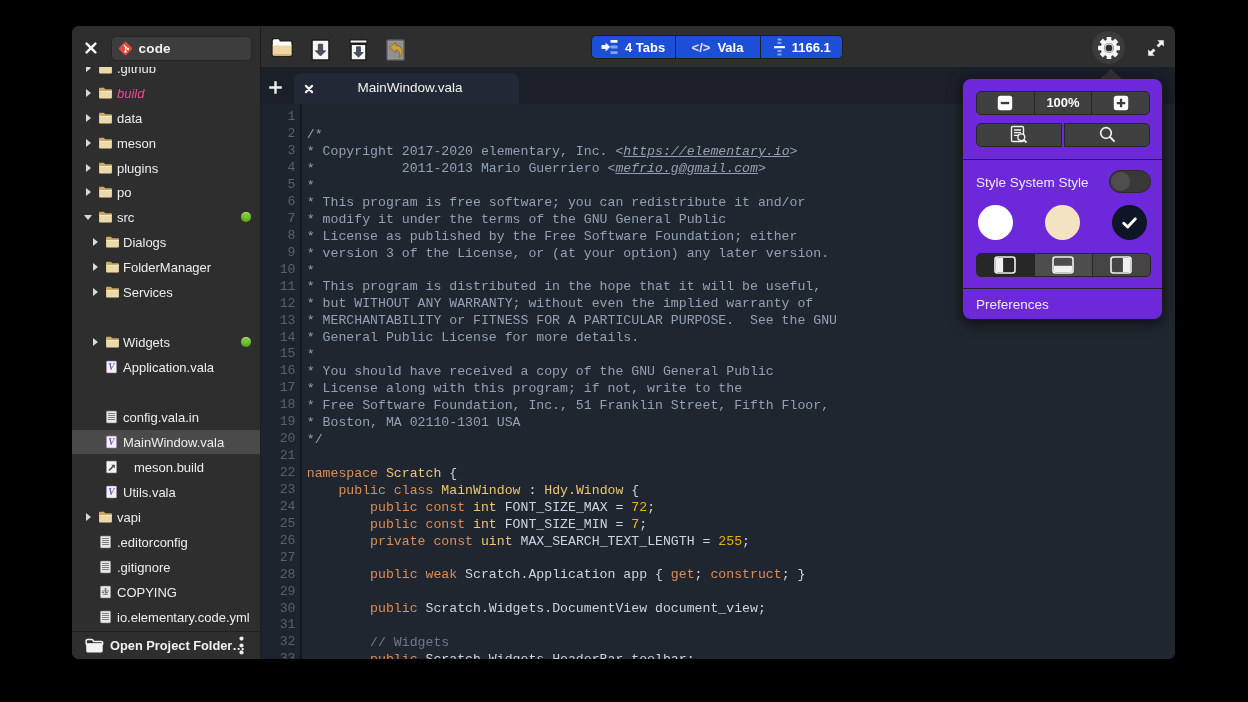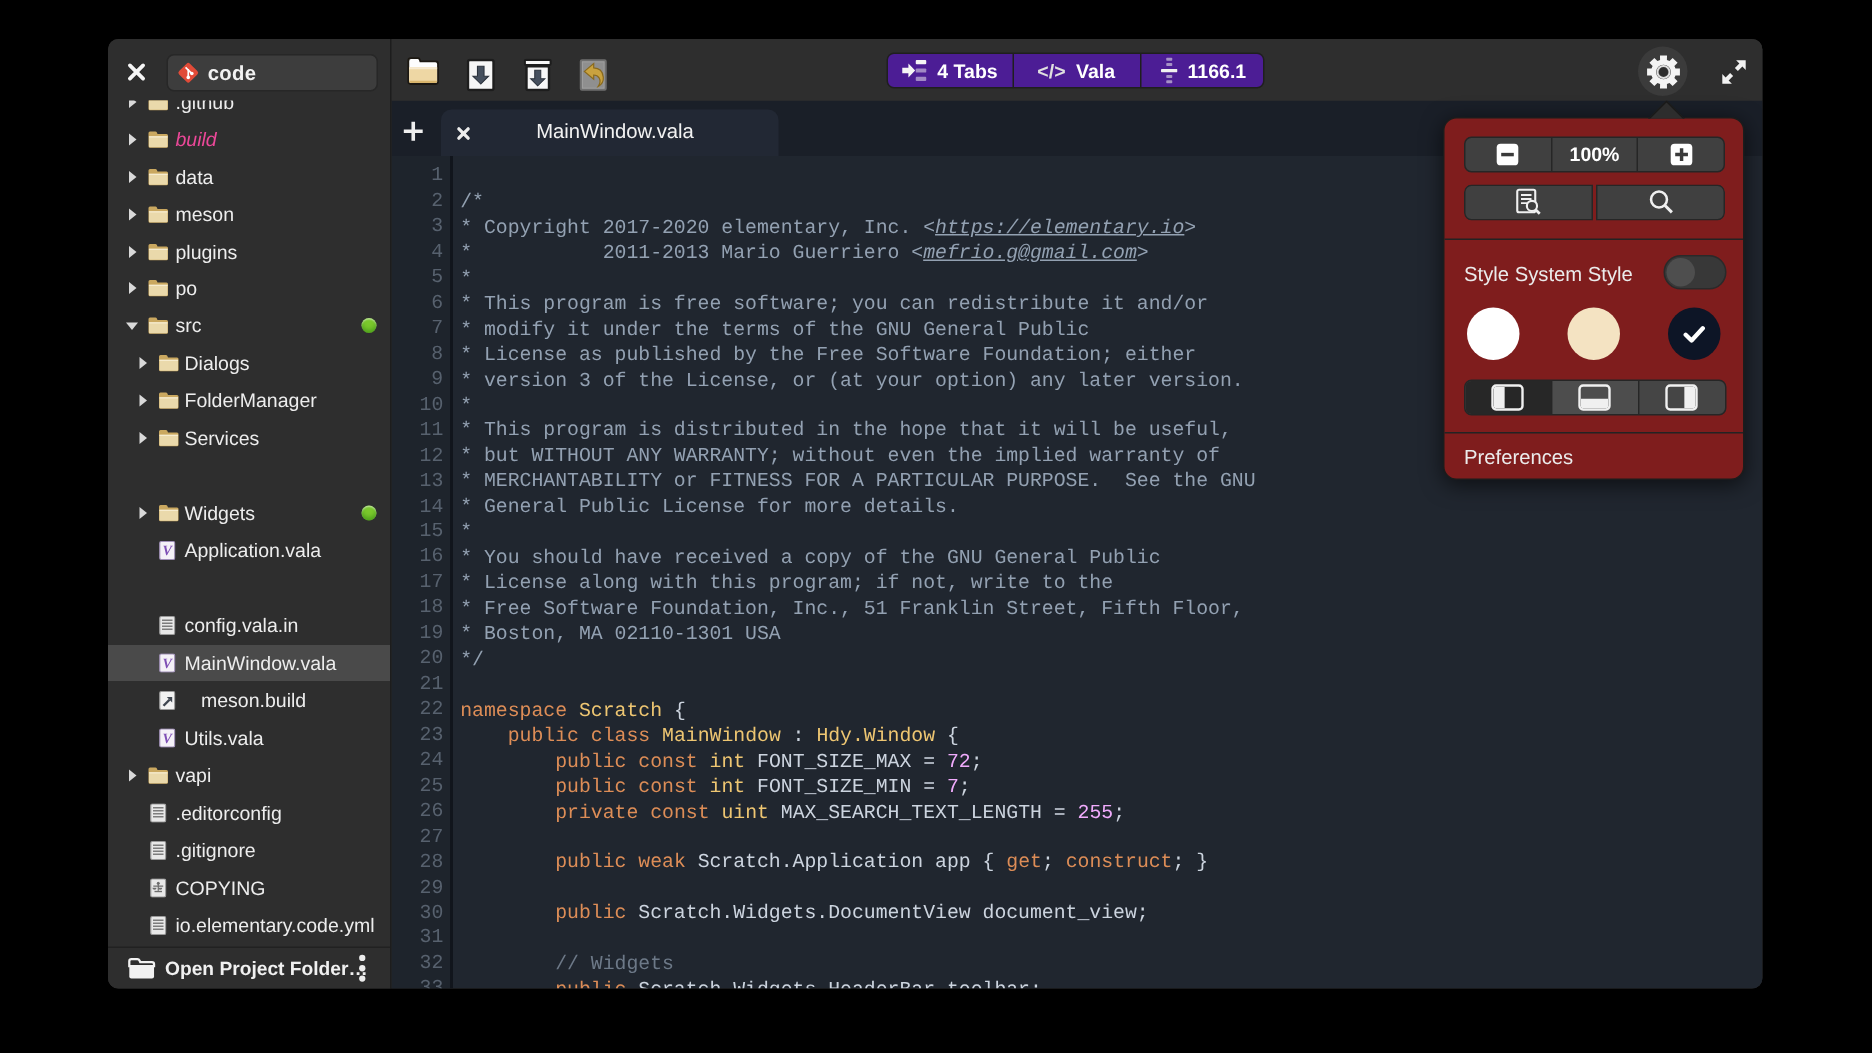--- a/index.html
+++ b/index.html
@@ -24,21 +24,21 @@
 .gdot{position:absolute;right:9px;top:50%;margin-top:-5px;width:10px;height:10px;border-radius:50%;background:#7ac82c;box-shadow:inset 0 -2px 3px rgba(0,90,0,.35),inset 0 1px 1px rgba(255,255,255,.5)}
 
 .sbot{position:absolute;left:0;bottom:0;width:188px;height:28.5px;border-top:1px solid #212121;background:#2e2e2e}
 .sbot .of{position:absolute;left:13px;top:6px}
 .sbot .ot{position:absolute;left:38px;top:6px;font-size:12.8px;font-weight:bold;color:#f0f0f0;white-space:nowrap}
 .sbot .dots{position:absolute;left:167px;top:4.5px}
 
 .main{position:absolute;left:189px;right:0;top:0;bottom:0}
 .header{position:absolute;left:0;right:0;top:0;height:41px;background:#2e2e2e}
 .hicon{position:absolute;top:0}
-.hgroup{position:absolute;left:329.5px;top:9px;width:252.5px;height:24px;display:flex;background:#4c1d95;border:1px solid #1f1f1f;border-radius:5px}
+.hgroup{position:absolute;left:329.5px;top:9px;width:252.5px;height:24px;display:flex;background:#1d4ed8;border:1px solid #1f1f1f;border-radius:5px}
 .hseg{flex:none;display:flex;align-items:center;justify-content:center;gap:7px;color:#fff;font-size:13px;font-weight:bold;border-right:1px solid #1f1f1f}
 .hseg:last-child{border-right:none}
 .gearbtn{position:absolute;left:831px;top:5px;width:33px;height:33px;border-radius:50%;background:#3b3b3b}
 .gearbtn svg{position:absolute;left:4.5px;top:4.5px}
 .expandbtn{position:absolute;left:886px;top:13px}
 
 .tabbar{position:absolute;left:0;right:0;top:41px;height:37px;background:#1a1f28}
 .plus{position:absolute;left:7px;top:28px;line-height:0}
 .tab{position:absolute;left:32.5px;top:6px;width:225px;height:31px;background:#222834;border-radius:7px 7px 0 0}
 .tab svg{position:absolute;left:10.5px;top:11px}
@@ -47,24 +47,24 @@
 .code{position:absolute;left:0;right:0;top:78px;bottom:0;background:#20262f;overflow:hidden}
 .gutterbg{position:absolute;left:0;top:0;bottom:0;width:38.5px;background:#1e242c}
 .gsep{position:absolute;left:38.5px;top:0;bottom:0;width:2px;background:#11151c}
 pre{font-family:"Liberation Mono",monospace;font-size:13.2px;line-height:16.94px;margin:0}
 .nums{position:absolute;left:0;top:5.35px;width:34.5px;text-align:right;color:#57616e}
 .src{position:absolute;left:45.8px;top:23px;color:#ccd4df}
 .c{color:#93a1b2}
 .c2{color:#6d7988}
 .k{color:#dd8d57}
 .t{color:#eec672}
-.n{color:#f0abfc}
+.n{color:#eab308}
 .lnk{text-decoration:underline;font-style:italic}
 
-.pop{position:absolute;left:890px;top:51.5px;width:201px;height:242px;background:#7f1d1d;border:1px solid #1c1c1c;border-radius:9px;box-shadow:0 3px 14px rgba(0,0,0,.6);z-index:20}
+.pop{position:absolute;left:890px;top:51.5px;width:201px;height:242px;background:#6d28d9;border:1px solid #1c1c1c;border-radius:9px;box-shadow:0 3px 14px rgba(0,0,0,.6);z-index:20}
 .pop .parrow{position:absolute;left:133.5px;top:-12px;width:26px;height:12px;overflow:hidden}
 .pop .parrow:before{content:"";position:absolute;left:4px;top:4px;width:18px;height:18px;background:#2d2d2d;border:1.5px solid #191919;transform:rotate(45deg)}
 .prow{position:absolute;display:flex;background:#404040;border:1px solid #262626;border-radius:5px;overflow:hidden}
 .pcell{flex:1;display:flex;align-items:center;justify-content:center;border-right:1px solid #262626;color:#fff;font-size:13px;font-weight:bold}
 .pcell:last-child{border-right:none}
 .psep{position:absolute;left:0;width:100%;height:1px;background:#232323}
 .fss{position:absolute;left:13px;top:96px;font-size:13.5px;color:#ebebeb}
 .toggle{position:absolute;left:146px;top:91.5px;width:42px;height:22.5px;border-radius:12px;background:#383838;border:1px solid #2a2a2a}
 .toggle .knob{position:absolute;left:0.5px;top:0.5px;width:19.5px;height:19.5px;border-radius:50%;background:#4e4e4e}
 .circ{position:absolute;top:126.5px;width:35px;height:35px;border-radius:50%}

